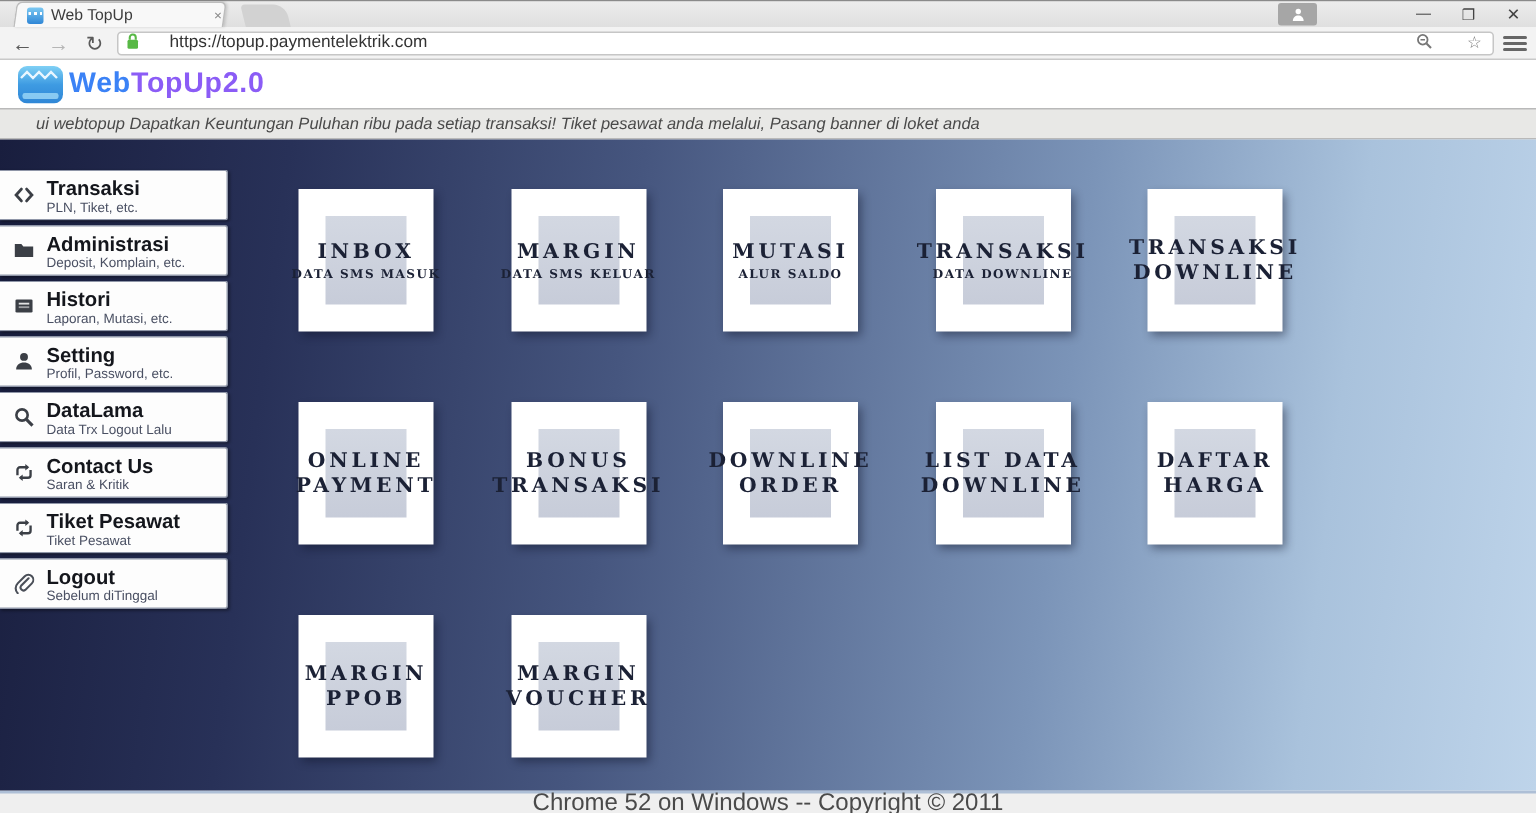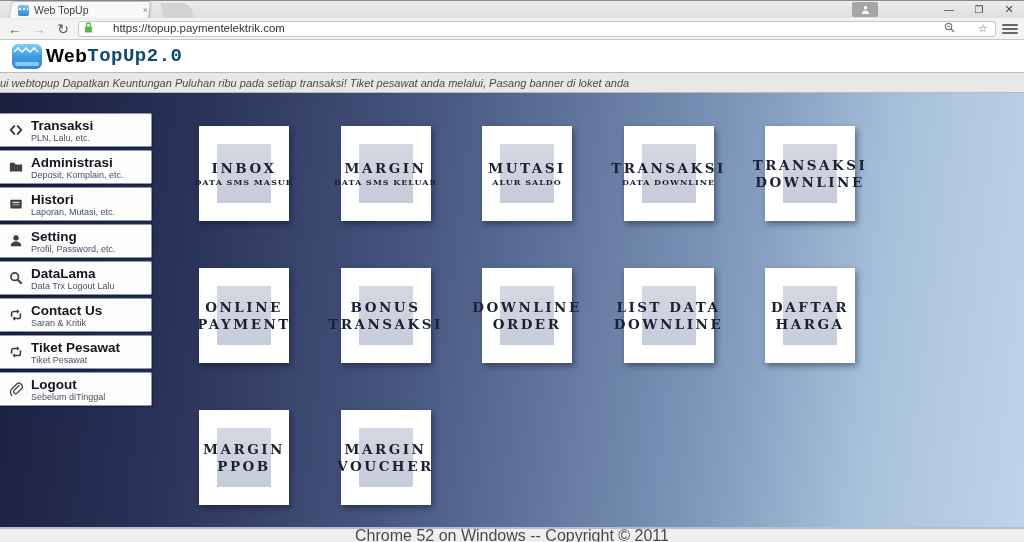--- a/index.html
+++ b/index.html
@@ -39,26 +39,26 @@
   .lock svg { width:9px; height:11px; display:block; }
   .url-text { font-size:11.5px; color:#333; flex:1; white-space:nowrap; overflow:hidden; }
   .urlicon { width:14px; text-align:center; color:#777; font-size:11px; }
   .urlicon svg { width:11px; height:11px; }
   .menu-btn { width:16px; display:flex; flex-direction:column; gap:2px; padding:2px 0; }
   .menu-btn div { height:2px; background:#666; border-radius:1px; }
 
   
   .page-header { height:32px; background:#fff; display:flex; align-items:center; padding:0 12px; flex:0 0 auto; }
   .logo-icon { width:30px; height:25px; margin-right:4px; }
-  .brand-bold { font-size:19px; font-weight:bold; color:#000000; letter-spacing:.5px; }
-  .brand-light { font-size:19px; font-weight:bold; color:#0c4a6e; letter-spacing:.5px;font-family:Liberation Mono, monospace; }
+  .brand-bold { font-size:19px; font-weight:bold; color:#3b82f6; letter-spacing:.5px; }
+  .brand-light { font-size:19px; font-weight:bold; color:#8b5cf6; letter-spacing:.5px; }
 
   
   .ticker { height:21px; background:#e8e8e6; border-top:1px solid #b9b9b9; border-bottom:1px solid #b9b9b9;
-            display:flex; align-items:center; justify-content:space-between; padding:0 0;
+            display:flex; align-items:center; justify-content:space-between; padding:0 24px;
             font-style:italic; font-size:11px; color:#4a4a4a; flex:0 0 auto; }
   .ticker .account { white-space:nowrap; }
   .ticker .message { white-space:nowrap; overflow:hidden; margin-right:20px; }
 
   
   .content { position:relative; flex:1; overflow:hidden;
              background:linear-gradient(97deg,#191e3e 0%,#283158 18%,#46567f 40%,#7b94b8 68%,#a9c2dc 85%,#bed4ea 100%); }
 
   .sidebar { position:absolute; left:0; top:20px; width:152px; }
   .sidebar-item { background:#fdfdfd; border:1px solid #8f96a8; border-left:none; border-radius:0 2px 2px 0;
@@ -161,21 +161,21 @@
   <div class="content">
     <div class="sidebar" id="sidebar">
         <div class="sidebar-item">
           <span class="icon">
             <svg viewBox="0 0 16 16">
               <path d="M6 3.5 2 8l4 4.5M10 3.5 14 8l-4 4.5" stroke="#3b3f46" stroke-width="2.2" fill="none" stroke-linecap="round"></path>
             </svg>
           </span>
           <div>
             <div class="t">Transaksi</div>
-            <div class="s">PLN, Lalu, etc.</div>
+            <div class="s">PLN, Tiket, etc.</div>
           </div>
         </div>
         <div class="sidebar-item">
           <span class="icon">
             <svg viewBox="0 0 16 16">
               <path d="M1 3h5l1.5 2H15v8H1z" fill="#3b3f46"></path>
             </svg>
           </span>
           <div>
             <div class="t">Administrasi</div>

